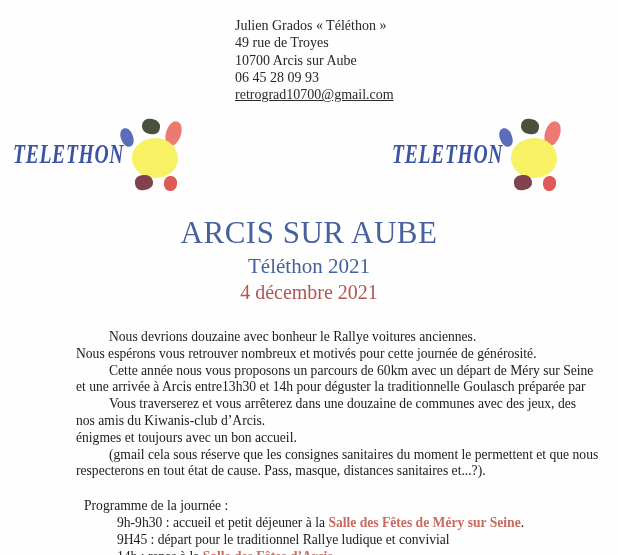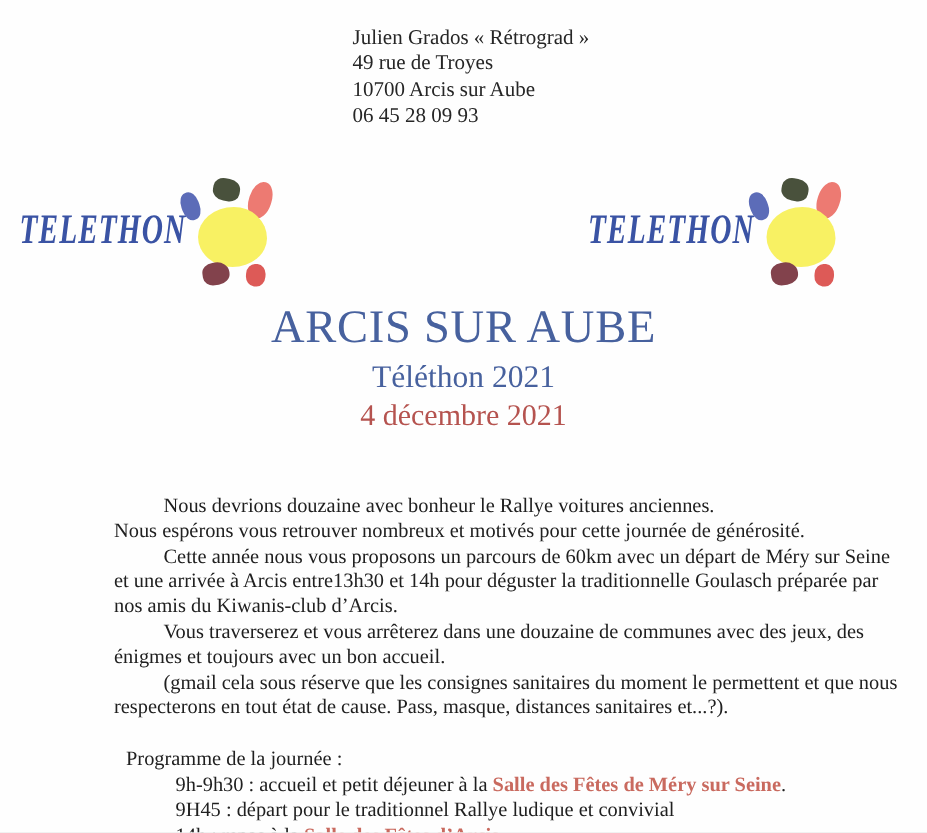--- a/index.html
+++ b/index.html
@@ -51,21 +51,21 @@
     border-radius: 52% 48% 50% 50% / 50% 52% 48% 50%;
   }
   .petal { position: absolute; }
   .petal-blue   { left: 3px;  top: 10px; width: 12px; height: 19px; background: var(--petal_blue, #5c6cb8);   border-radius: 45%; transform: rotate(-20deg); }
   .petal-dark   { left: 24px; top: 1px;  width: 18px; height: 15px; background: var(--petal_dark, #49513c);   border-radius: 40% 45% 40% 45%; transform: rotate(10deg); }
   .petal-salmon { left: 48px; top: 3px;  width: 15px; height: 25px; background: var(--petal_salmon, #ed7a72); border-radius: 48%; transform: rotate(18deg); }
   .petal-maroon { left: 17px; top: 57px; width: 18px; height: 15px; background: var(--petal_maroon, #82424c); border-radius: 42% 48% 45% 40%; transform: rotate(-8deg); }
   .petal-red    { left: 46px; top: 58px; width: 13px; height: 15px; background: var(--petal_red, #dd5a57);    border-radius: 45%; transform: rotate(4deg); }
 
   
-  .title-wrap { position: absolute; left: 0; top: 201px; width: 618px; text-align: center; }
+  .title-wrap { position: absolute; left: 0; top: 216px; width: 618px; text-align: center; }
   .title-main {
     font-size: 31px;
     color: var(--title_blue, #47619e);
     letter-spacing: 0.5px;
     line-height: 34px;
   }
   .title-sub {
     font-size: 21px;
     color: var(--title_blue, #47619e);
     line-height: 24px;
@@ -103,24 +103,27 @@
   }
   .programme .items .bline { padding-left: 33px; }
   .venue { color: var(--highlight, #c96a5f); font-weight: bold; }
 </style>
 </head>
 <body>
 
 <div class="page">
 
   <div class="contact">
-    <div>Julien Grados « Rétrograd »</div>
+    <div>Julien Grados « Téléthon »</div>
     <div>49 rue de Troyes</div>
     <div>10700 Arcis sur Aube</div>
     <div>06 45 28 09 93</div>
+    <div class="email-line">
+      <a>retrograd10700@gmail.com</a>
+    </div>
   </div>
 
   <div class="logo logo-left">
     <span class="logo-text">TELETHON</span>
     <div class="sun">
       <div class="petal petal-blue"></div>
       <div class="petal petal-dark"></div>
       <div class="petal petal-salmon"></div>
       <div class="sun-core"></div>
       <div class="petal petal-maroon"></div>
@@ -144,22 +147,22 @@
     <div class="title-main">ARCIS SUR AUBE</div>
     <div class="title-sub">Téléthon 2021</div>
     <div class="title-date">4 décembre 2021</div>
   </div>
 
   <div class="body-text">
       <div class="bline indent">Nous devrions douzaine avec bonheur le Rallye voitures anciennes.</div>
       <div class="bline">Nous espérons vous retrouver nombreux et motivés pour cette journée de générosité.</div>
       <div class="bline indent">Cette année nous vous proposons un parcours de 60km avec un départ de Méry sur Seine</div>
       <div class="bline">et une arrivée à Arcis entre13h30 et 14h pour déguster la traditionnelle Goulasch préparée par</div>
+      <div class="bline indent">Vous traverserez et vous arrêterez dans une douzaine de communes avec des jeux, des</div>
       <div class="bline">nos amis du Kiwanis-club d’Arcis.</div>
-      <div class="bline indent">Vous traverserez et vous arrêterez dans une douzaine de communes avec des jeux, des</div>
       <div class="bline">énigmes et toujours avec un bon accueil.</div>
       <div class="bline indent">(gmail cela sous réserve que les consignes sanitaires du moment le permettent et que nous</div>
       <div class="bline">respecterons en tout état de cause. Pass, masque, distances sanitaires et...?).</div>
     </div>
 
   <div class="programme">
     <div>Programme de la journée :</div>
     <div class="items">
         <div class="bline"><span>9h-9h30 : accueil et petit déjeuner à la </span><span class="venue">Salle des Fêtes de Méry sur Seine</span><span>.</span></div>
         <div class="bline"><span>9H45 : départ pour le traditionnel Rallye ludique et convivial</span></div>

